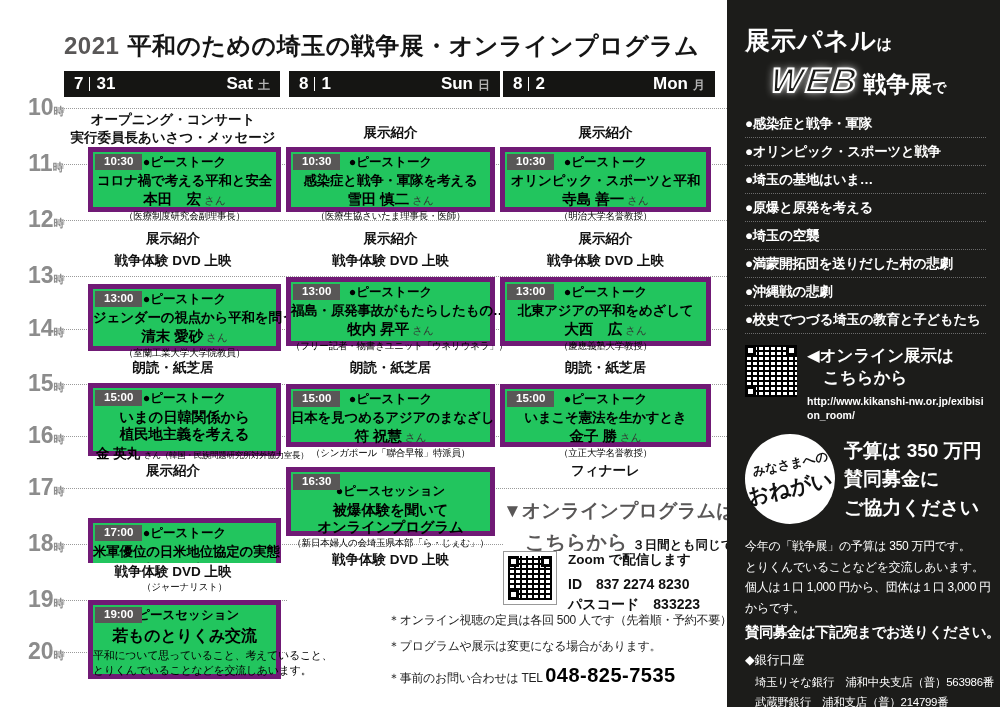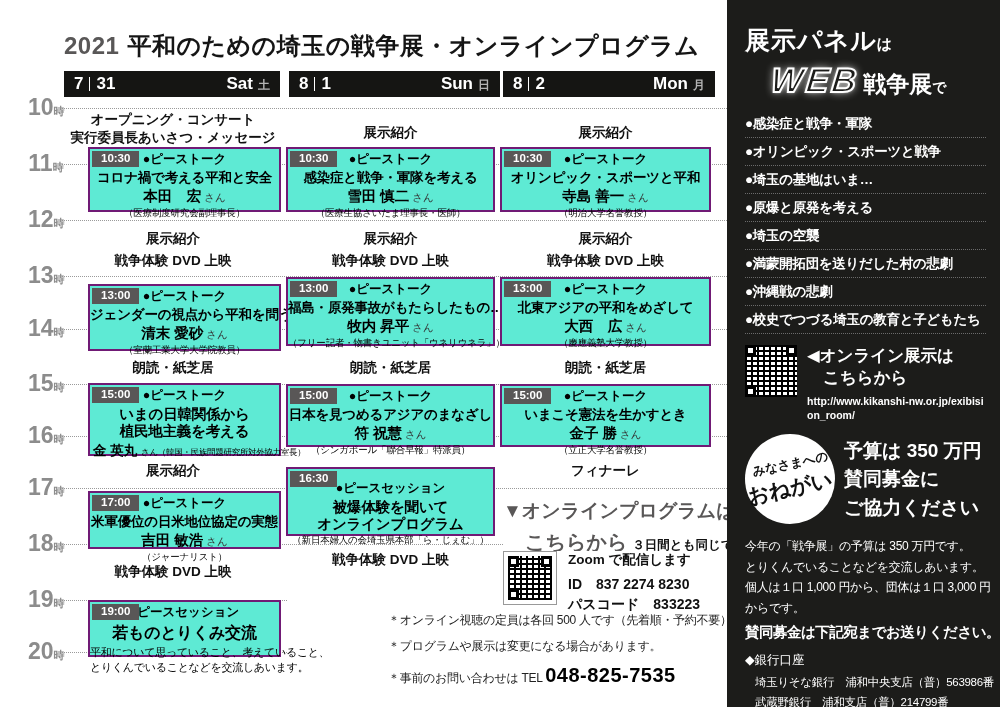--- a/index.html
+++ b/index.html
@@ -28,21 +28,21 @@
   .hline { position:absolute; left:62px; width:665px; border-top:1px dotted #9a9a9a; z-index:0; }
   .cover { position:absolute; left:288px; top:560px; width:439px; height:147px; background:#fff; z-index:1; }
 
   
   .clabel { position:absolute; text-align:center; font-weight:bold; font-size:13.5px; color:#111; background:#fff; z-index:2; white-space:nowrap; }
   .lc1 { left:64px;  width:218px; }
   .lc2 { left:286px; width:209px; }
   .lc3 { left:500px; width:211px; }
 
   
-  .ebox { position:absolute; background:#5eead4; border:2px solid #701a75; z-index:2; padding-top:3px; }
+  .ebox { position:absolute; background:#22c55e; border:5px solid #701a75; z-index:2; padding-top:3px; }
   .bc1 { left:88px;  width:193px; }
   .bc2 { left:286px; width:209px; }
   .bc3 { left:500px; width:211px; }
   .etime { position:absolute; top:2px; left:2px; background:#595757; color:#fff; font-weight:bold; font-size:11.5px; padding:1px 9px 2px; line-height:1.1; }
   .ekind { text-align:center; font-weight:bold; font-size:12.5px; line-height:1.25; }
   .etitle { text-align:center; font-weight:bold; font-size:13.5px; letter-spacing:-0.2px; line-height:1.2; margin-top:2px; white-space:nowrap; }
   .etitle2 { font-size:14.5px; }
   .espk { text-align:center; font-weight:bold; font-size:14.5px; margin-top:1px; white-space:nowrap; }
   .espk .san { font-size:10.5px; font-weight:normal; color:#333; margin-left:3px; }
   .espk-left { text-align:left; padding-left:3px; font-weight:bold; font-size:13.5px; white-space:nowrap; margin-top:2px; }
@@ -193,31 +193,31 @@
   <div class="ebox bc1" style="top:383px;height:73px">
     <span class="etime">15:00</span>
     <div class="ekind">●ピーストーク</div>
     <div class="etitle etitle2">いまの日韓関係から</div>
     <div class="etitle etitle2" style="margin-top:0">植民地主義を考える</div>
     <div class="espk-left"><span>金 英丸</span> <span class="rest">さん（韓国・民族問題研究所対外協力室長）</span></div>
   </div>
 
   <div class="clabel lc1" style="top:462px">展示紹介</div>
 
-  <div class="ebox bc1" style="top:491px;height:58px">
+  <div class="ebox bc1" style="top:518px;height:58px">
     <span class="etime">17:00</span>
     <div class="ekind">●ピーストーク</div>
     <div class="etitle">米軍優位の日米地位協定の実態</div>
     <div class="espk"><span>吉田 敏浩</span><span class="san">さん</span></div>
     <div class="eaff">（ジャーナリスト）</div>
   </div>
 
   <div class="clabel lc1" style="top:563px">戦争体験 DVD 上映</div>
 
-  <div class="ebox bc1" style="top:600px;height:57px">
+  <div class="ebox bc1" style="top:600px;height:79px">
     <span class="etime">19:00</span>
     <div class="ekind">●ピースセッション</div>
     <div class="etitle" style="font-size:16px">若ものとりくみ交流</div>
     <div class="edesc"><span>平和について思っていること、考えていること、</span><br><span>とりくんでいることなどを交流しあいます。</span></div>
   </div>
 
   <div class="clabel lc2" style="top:124px">展示紹介</div>
 
   <div class="ebox bc2" style="top:147px;height:65px">
     <span class="etime">10:30</span>

